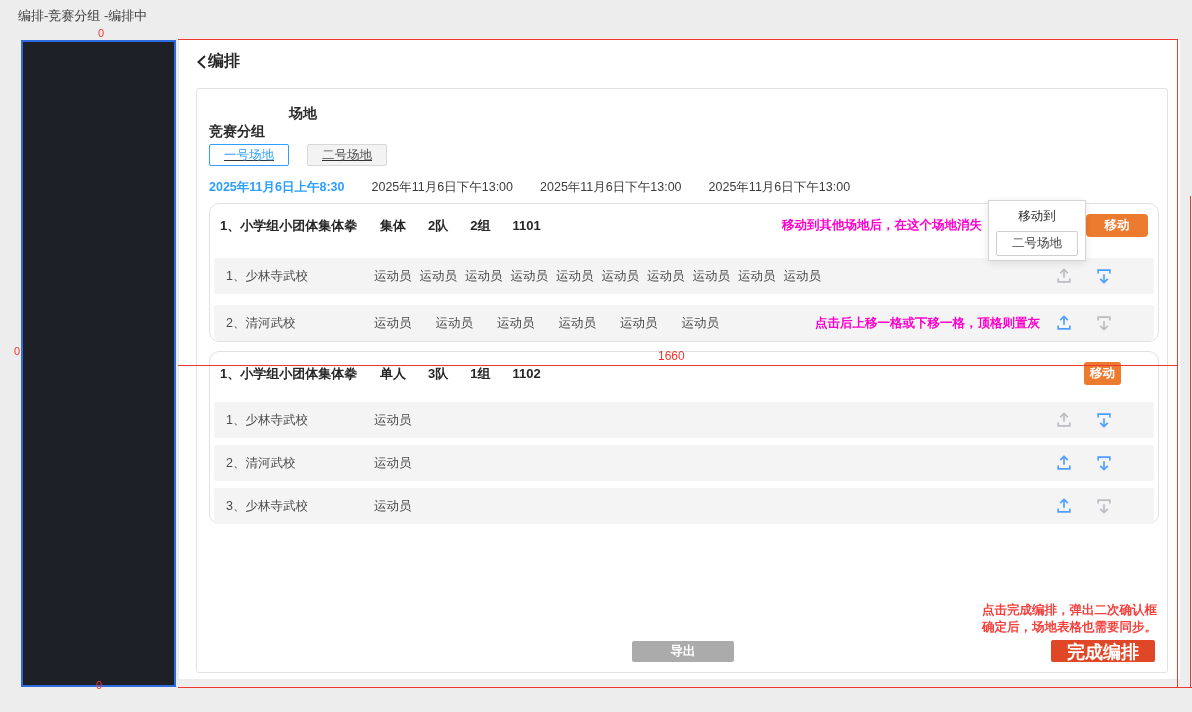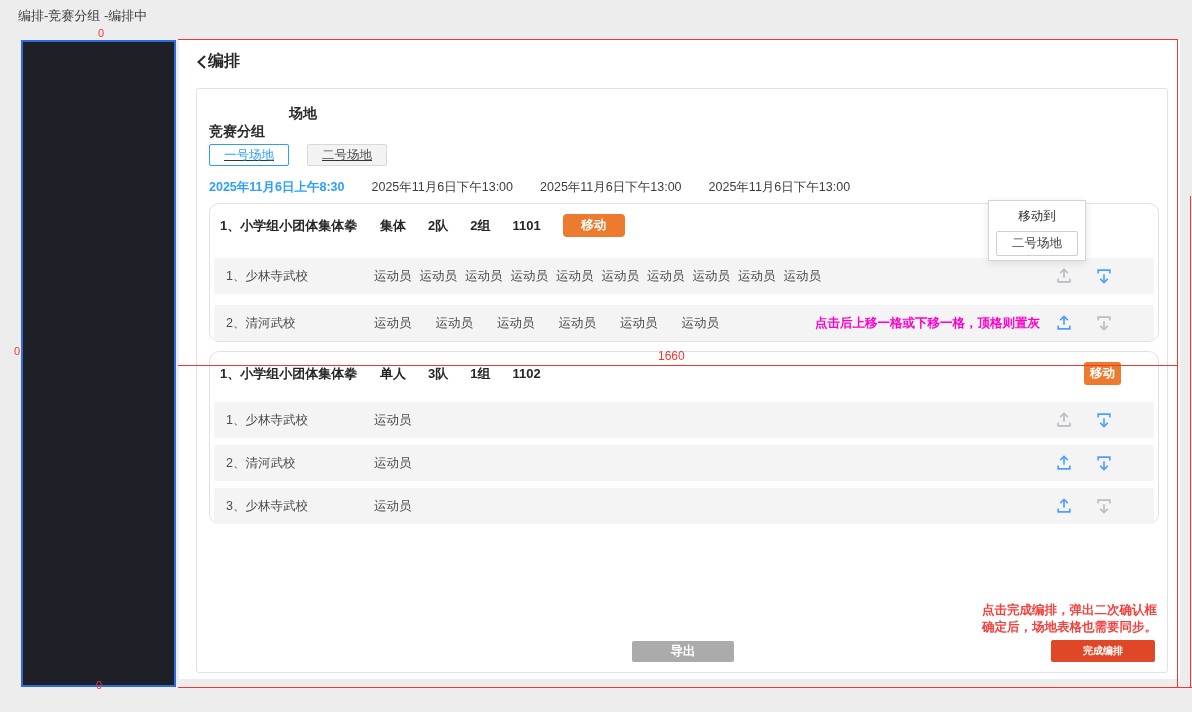--- a/index.html
+++ b/index.html
@@ -96,21 +96,21 @@
   
   .export-note { position:absolute; left:0; right:0; top:527px; text-align:center;
                  font-size:12.5px; font-weight:bold; color:#ff00cc; }
   .export-btn { position:absolute; left:435px; top:552px; width:102px; height:21px;
                 background:#ababab; color:#fff; border:none; border-radius:2px;
                 font-size:12.5px; font-weight:bold; font-family:inherit; }
   .finish-note { position:absolute; right:10px; top:513px; text-align:center;
                  font-size:12.5px; font-weight:bold; color:#f5413d; line-height:17px; }
   .finish-btn { position:absolute; right:12px; top:551px; width:104px; height:22px;
                 background:#df4726; color:#fff; border:none; border-radius:2px;
-                font-size:10px; font-weight:bold; font-family:inherit; cursor:pointer; }
+                font-size:18px; font-weight:bold; font-family:inherit; cursor:pointer; }
 </style>
 </head>
 <body>
 
 <svg width="0" height="0" style="position:absolute">
   <defs>
     <g id="ic-up">
       <path d="M5 15v4h14v-4" fill="none" stroke="currentColor" stroke-width="2"></path>
       <path d="M12 14V5" fill="none" stroke="currentColor" stroke-width="2"></path>
       <path d="M7.5 8.5L12 4l4.5 4.5" fill="none" stroke="currentColor" stroke-width="2"></path>
@@ -167,20 +167,21 @@
         <span class="date">2025年11月6日下午13:00</span>
       </div>
 
     <div class="group" id="group-0">
       <div class="group-header">
         <span class="g-title">1、小学组小团体集体拳</span>
         <span class="g-meta">集体</span>
         <span class="g-meta">2队</span>
         <span class="g-meta">2组</span>
         <span class="g-meta">1101</span>
+        <span class="g-note">移动到其他场地后，在这个场地消失</span>
         <button class="move-btn">移动</button>
       </div>
       <div class="team-row g0r0">
         <span class="t-name">1、少林寺武校</span>
         <span class="athletes">
             <span class="athlete">运动员</span>
             <span class="athlete">运动员</span>
             <span class="athlete">运动员</span>
             <span class="athlete">运动员</span>
             <span class="athlete">运动员</span>

